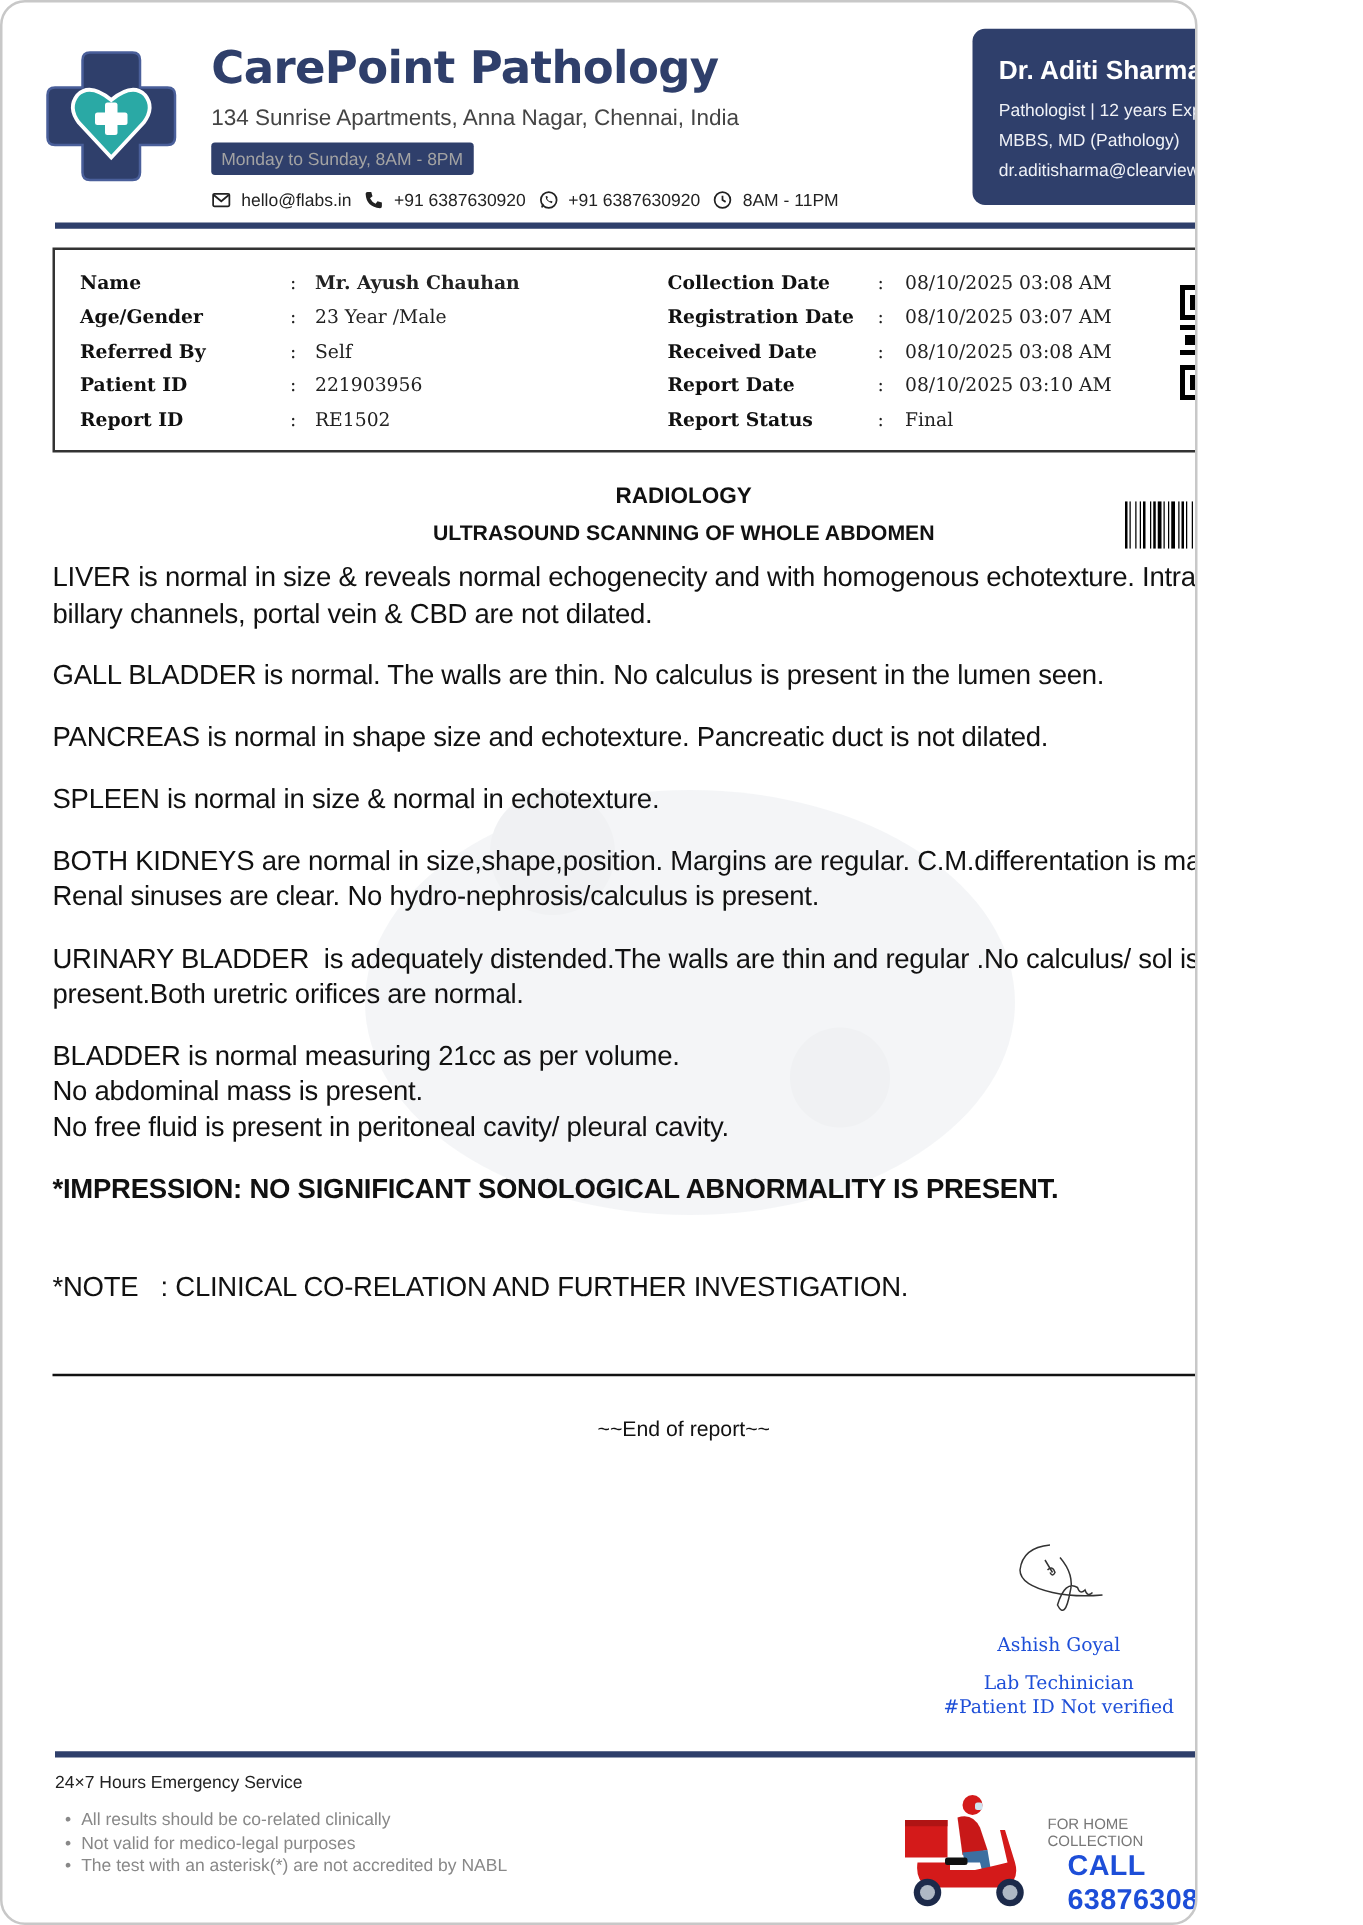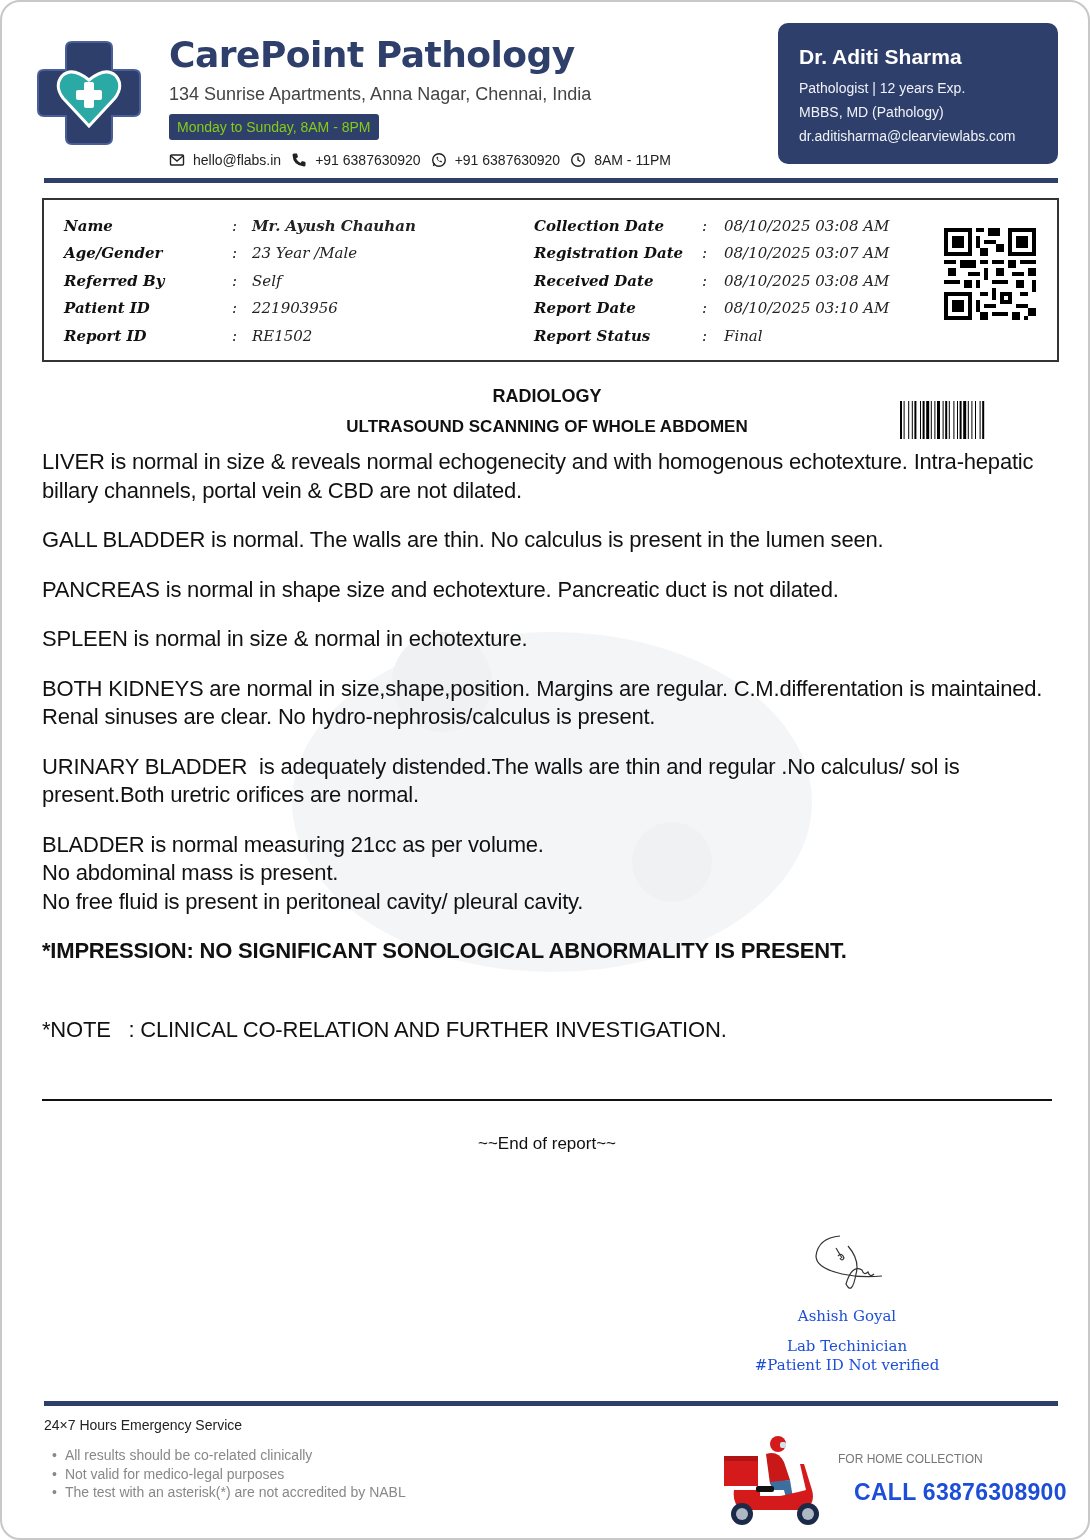--- a/index.html
+++ b/index.html
@@ -1,41 +1,41 @@
 <!DOCTYPE html>
 <html><head>
 <meta charset="utf-8">
 <style>
   * { box-sizing: border-box; margin: 0; padding: 0; }
   html, body { width: 1090px; height: 1540px; background: #ffffff; }
   body { position: relative; font-family: "Liberation Sans", sans-serif; color: #111; overflow: hidden; }
   .page {
-    position: absolute; left: 0; top: 0; width: 1090px; height: 1540px;
+    position: absolute; left: 0; top: 0; width: 958px; height: 1540px;
     border: 2px solid #c8c8c8; border-radius: 20px; background: #fff; overflow: hidden;
   }
   
   .watermark { position: absolute; left: 250px; top: 600px; width: 600px; height: 420px; opacity: 0.08; }
 
   
   .logo { position: absolute; left: 34px; top: 38px; width: 106px; height: 106px; }
   .brand { position: absolute; left: 167px; top: 32px; font-family: "DejaVu Sans", sans-serif; font-weight: bold; font-size: 36px; color: #2f3f6b; letter-spacing: -0.5px; }
   .address { position: absolute; left: 167px; top: 82px; font-size: 18px; color: #444; }
-  .hours-badge { position: absolute; left: 167px; top: 112px; background: #2f3f6b; color: #84cc16; font-size: 14px; padding: 5px 8px; border-radius: 3px; }
+  .hours-badge { position: absolute; left: 167px; top: 112px; background: #2f3f6b; color: #a3a3a3; font-size: 14px; padding: 5px 8px; border-radius: 3px; }
   .contacts { position: absolute; left: 167px; top: 150px; display: flex; gap: 10px; font-size: 14px; color: #222; align-items: center; }
   .contact { display: flex; align-items: center; gap: 8px; }
   .contact svg { width: 16px; height: 16px; }
 
   .doctor-card { position: absolute; left: 776px; top: 21px; width: 280px; height: 141px; background: #2f3f6b; border-radius: 10px; color: #fff; padding: 22px 0 0 21px; }
   .doc-name { font-size: 21px; font-weight: bold; margin-bottom: 7px; }
   .doc-line { font-size: 14px; line-height: 24px; color: #f0f2f7; }
 
   .rule-top { position: absolute; left: 42px; top: 176px; width: 1014px; height: 5px; background: #2f3f6b; }
 
   
-  .patient-box { position: absolute; left: 40px; top: 196px; width: 1017px; height: 164px; border: 2px solid #333; font-style: italic; }
+  .patient-box { position: absolute; left: 40px; top: 196px; width: 1017px; height: 164px; border: 2px solid #333; }
   .pgrid { position: absolute; top: 12px; font-family: "DejaVu Serif", serif; font-size: 15px; }
   .prow { height: 27.5px; display: flex; align-items: center; }
   .plabel { font-weight: bold; color: #111; }
   .pcolon { color: #222; }
   .pval { color: #222; }
   .left-grid { left: 20px; }
   .left-grid .plabel { width: 168px; }
   .left-grid .pcolon { width: 20px; }
   .right-grid { left: 490px; }
   .right-grid .plabel { width: 168px; }

